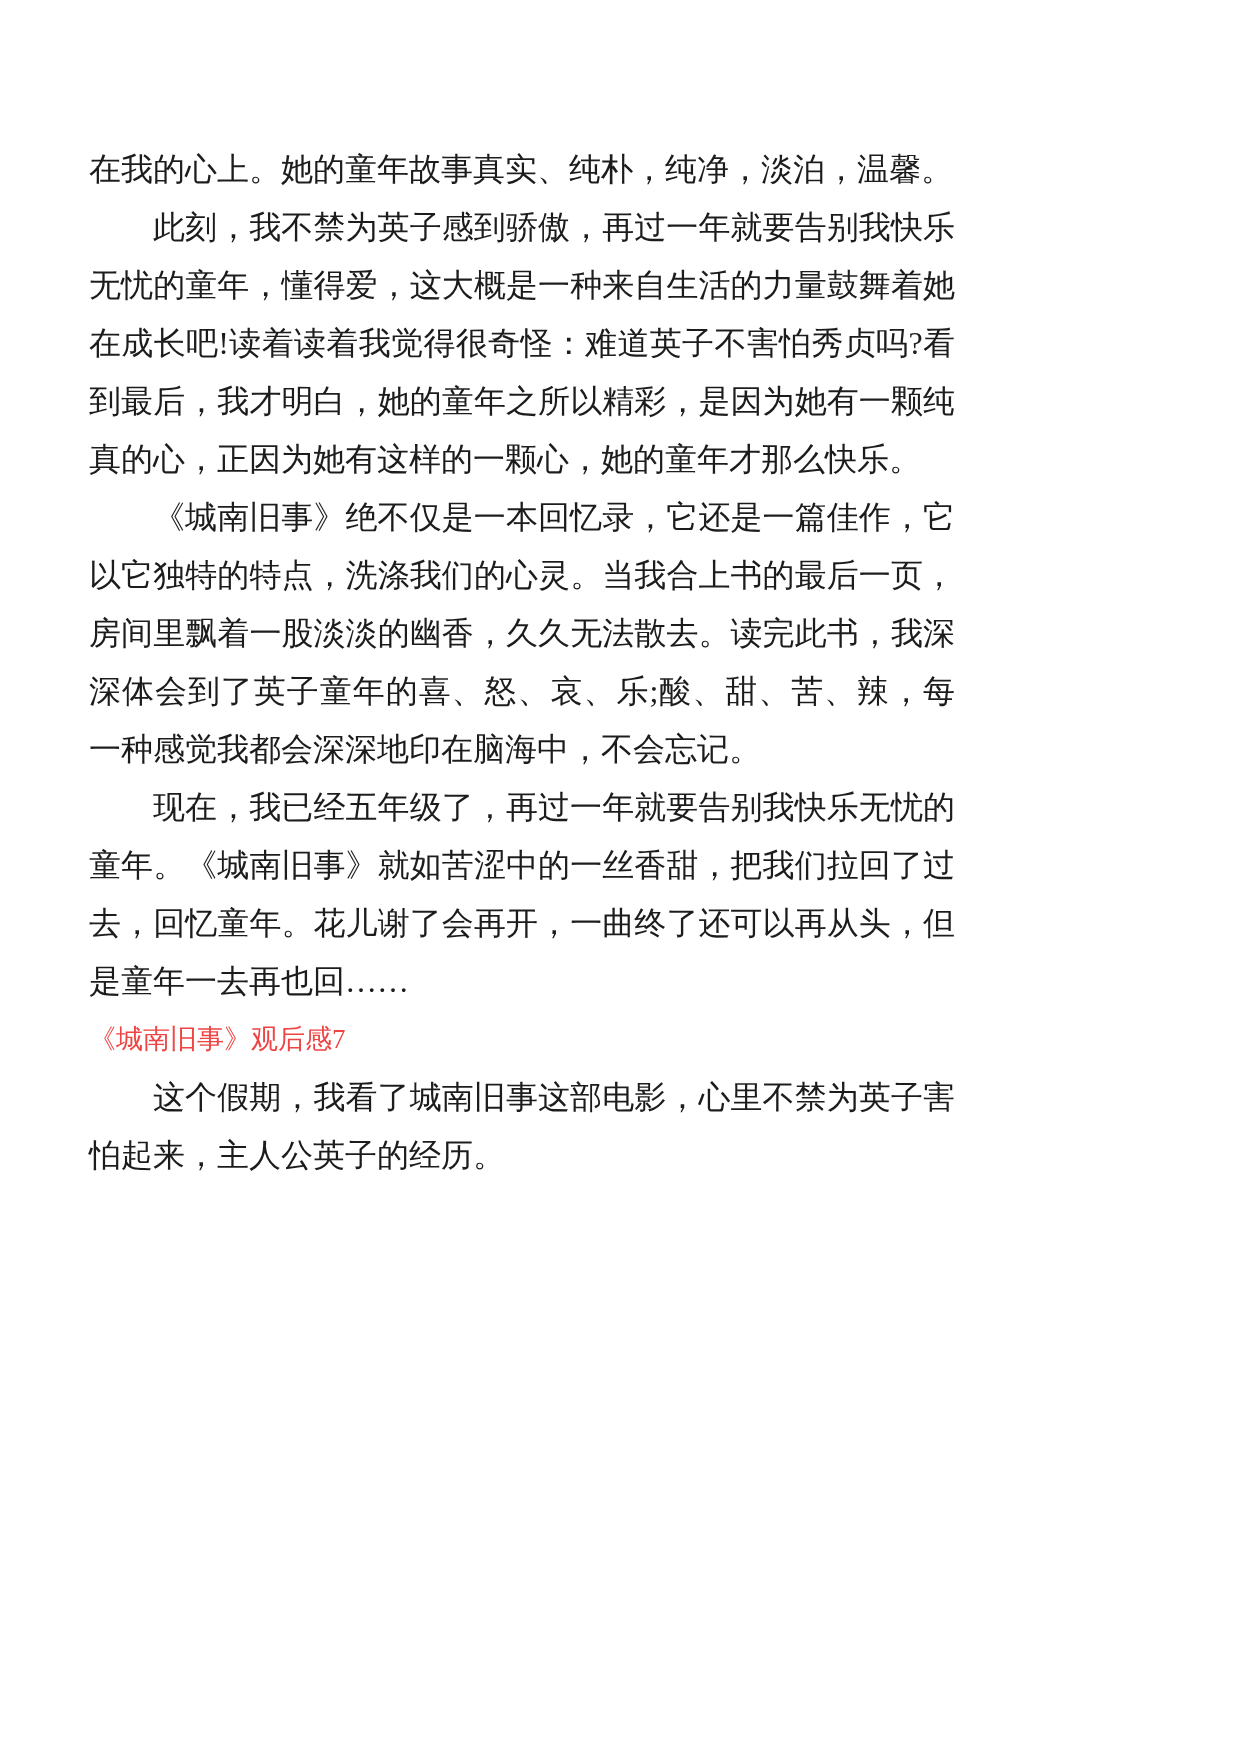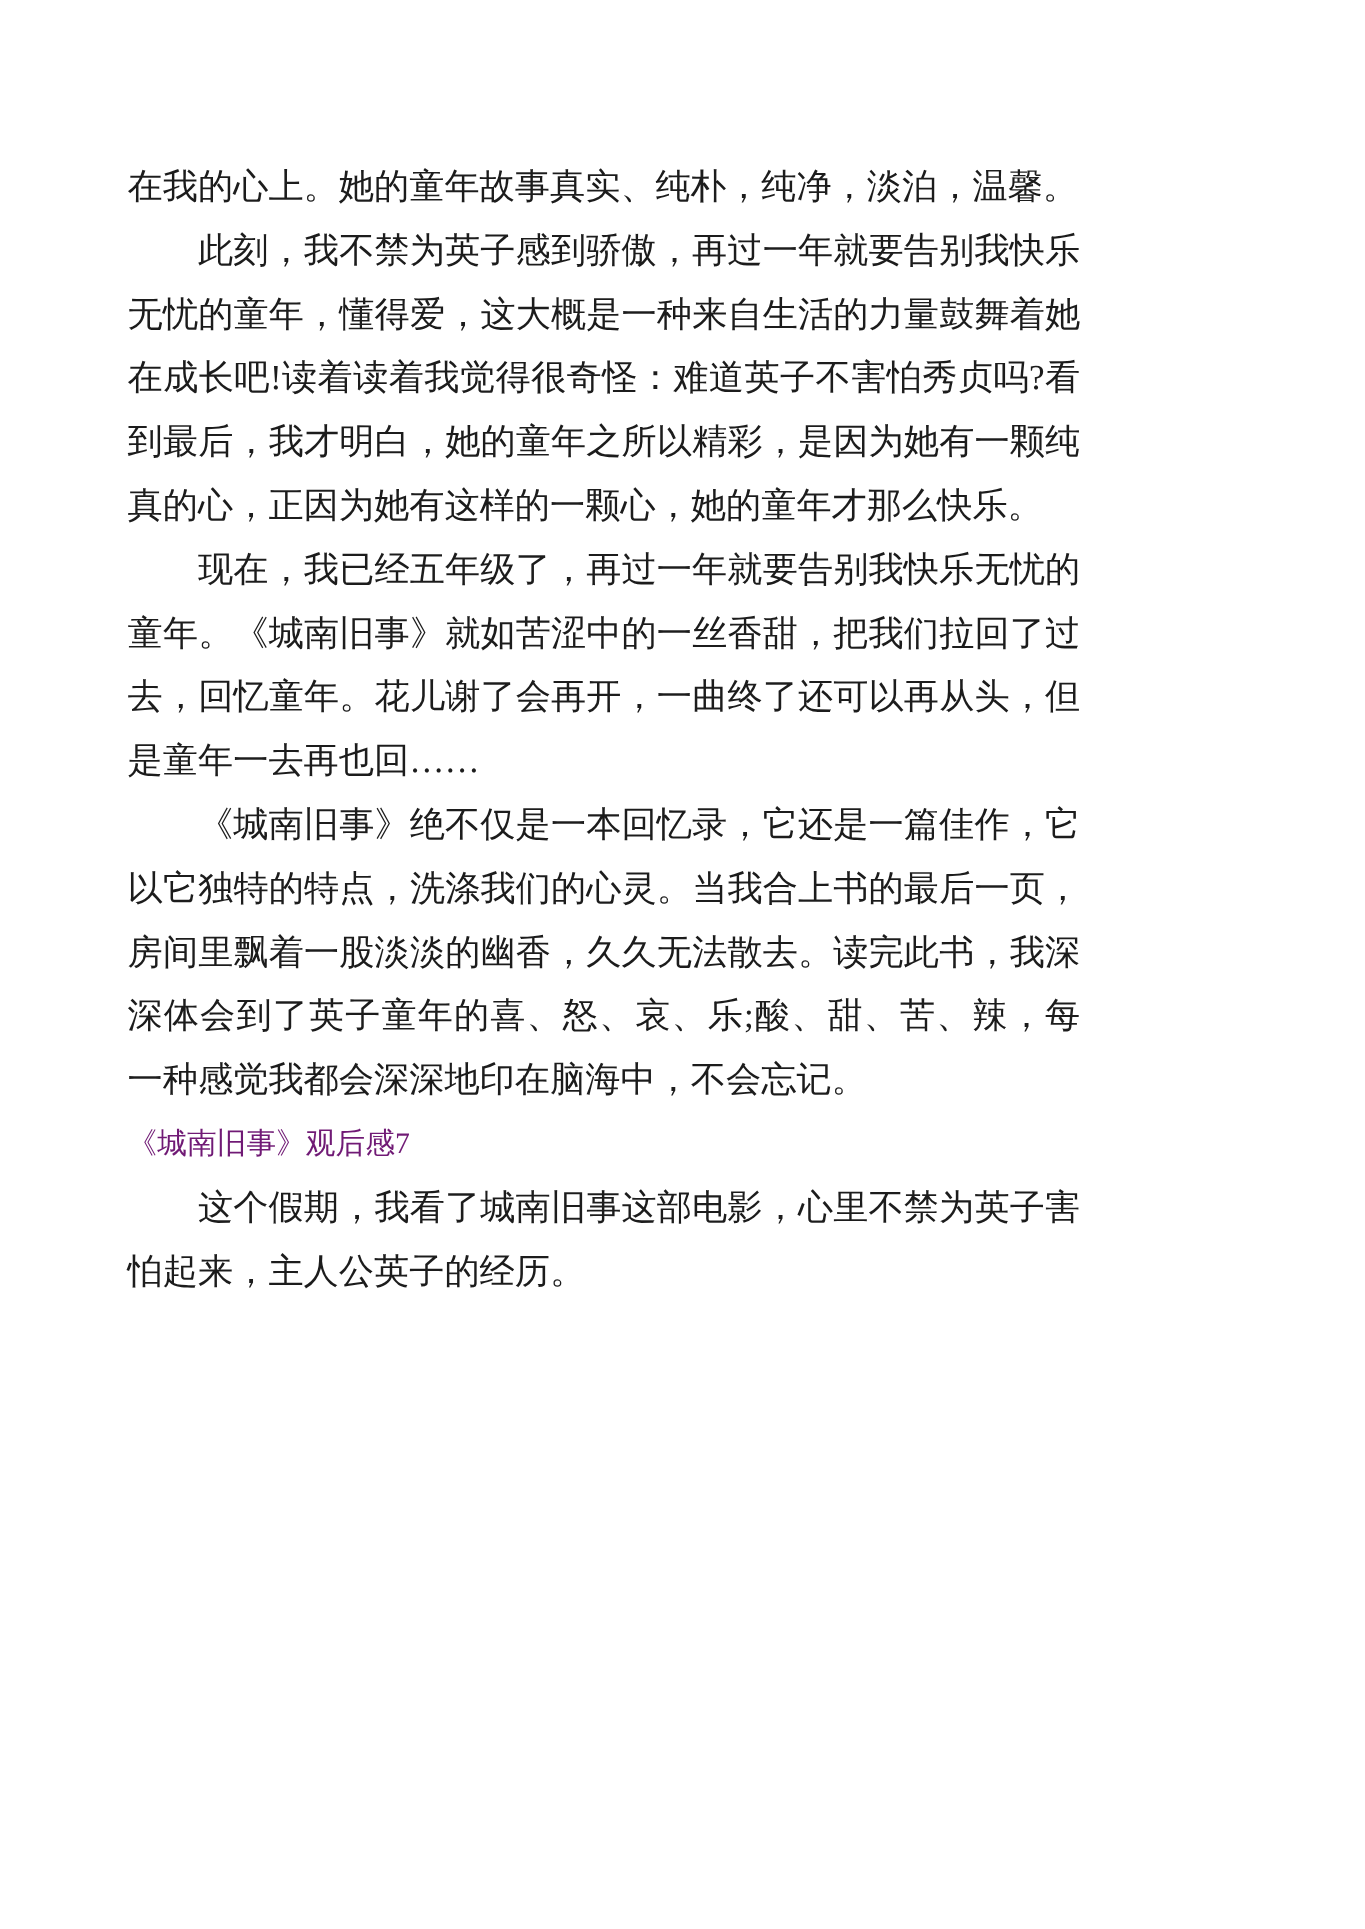--- a/index.html
+++ b/index.html
@@ -6,21 +6,21 @@
     margin: 0;
     padding: 0;
     background: #ffffff;
   }
   .page {
     position: relative;
     width: 1241px;
     height: 1754px;
     background: #ffffff;
     box-sizing: border-box;
-    padding: 140px 0 0 116px;
+    padding: 140px 0 0 89px;
     overflow: hidden;
   }
   .content {
     width: 866px;
   }
   p.para {
     margin: 0;
     padding: 0;
     font-family: "Liberation Serif", "DejaVu Serif", serif;
     font-weight: normal;
@@ -34,29 +34,29 @@
   p.para.indent {
     text-indent: 2em;
   }
   p.heading {
     margin: 0;
     padding: 0;
     font-family: "Liberation Serif", "DejaVu Serif", serif;
     font-weight: normal;
     font-size: 27px;
     line-height: 58px;
-    color: #701a75;
+    color: #ef4444;
     text-align: left;
   }
 </style>
 </head>
 <body>
 
 <div class="page">
   <div class="content">
     <p class="para">在我的心上。她的童年故事真实、纯朴，纯净，淡泊，温馨。</p>
     <p class="para indent">此刻，我不禁为英子感到骄傲，再过一年就要告别我快乐无忧的童年，懂得爱，这大概是一种来自生活的力量鼓舞着她在成长吧!读着读着我觉得很奇怪：难道英子不害怕秀贞吗?看到最后，我才明白，她的童年之所以精彩，是因为她有一颗纯真的心，正因为她有这样的一颗心，她的童年才那么快乐。</p>
+    <p class="para indent">《城南旧事》绝不仅是一本回忆录，它还是一篇佳作，它以它独特的特点，洗涤我们的心灵。当我合上书的最后一页，房间里飘着一股淡淡的幽香，久久无法散去。读完此书，我深深体会到了英子童年的喜、怒、哀、乐;酸、甜、苦、辣，每一种感觉我都会深深地印在脑海中，不会忘记。</p>
     <p class="para indent">现在，我已经五年级了，再过一年就要告别我快乐无忧的童年。《城南旧事》就如苦涩中的一丝香甜，把我们拉回了过去，回忆童年。花儿谢了会再开，一曲终了还可以再从头，但是童年一去再也回……</p>
-    <p class="para indent">《城南旧事》绝不仅是一本回忆录，它还是一篇佳作，它以它独特的特点，洗涤我们的心灵。当我合上书的最后一页，房间里飘着一股淡淡的幽香，久久无法散去。读完此书，我深深体会到了英子童年的喜、怒、哀、乐;酸、甜、苦、辣，每一种感觉我都会深深地印在脑海中，不会忘记。</p>
     <p class="heading">《城南旧事》观后感7</p>
     <p class="para indent">这个假期，我看了城南旧事这部电影，心里不禁为英子害怕起来，主人公英子的经历。</p>
   </div>
 </div>
 
 </body></html>

